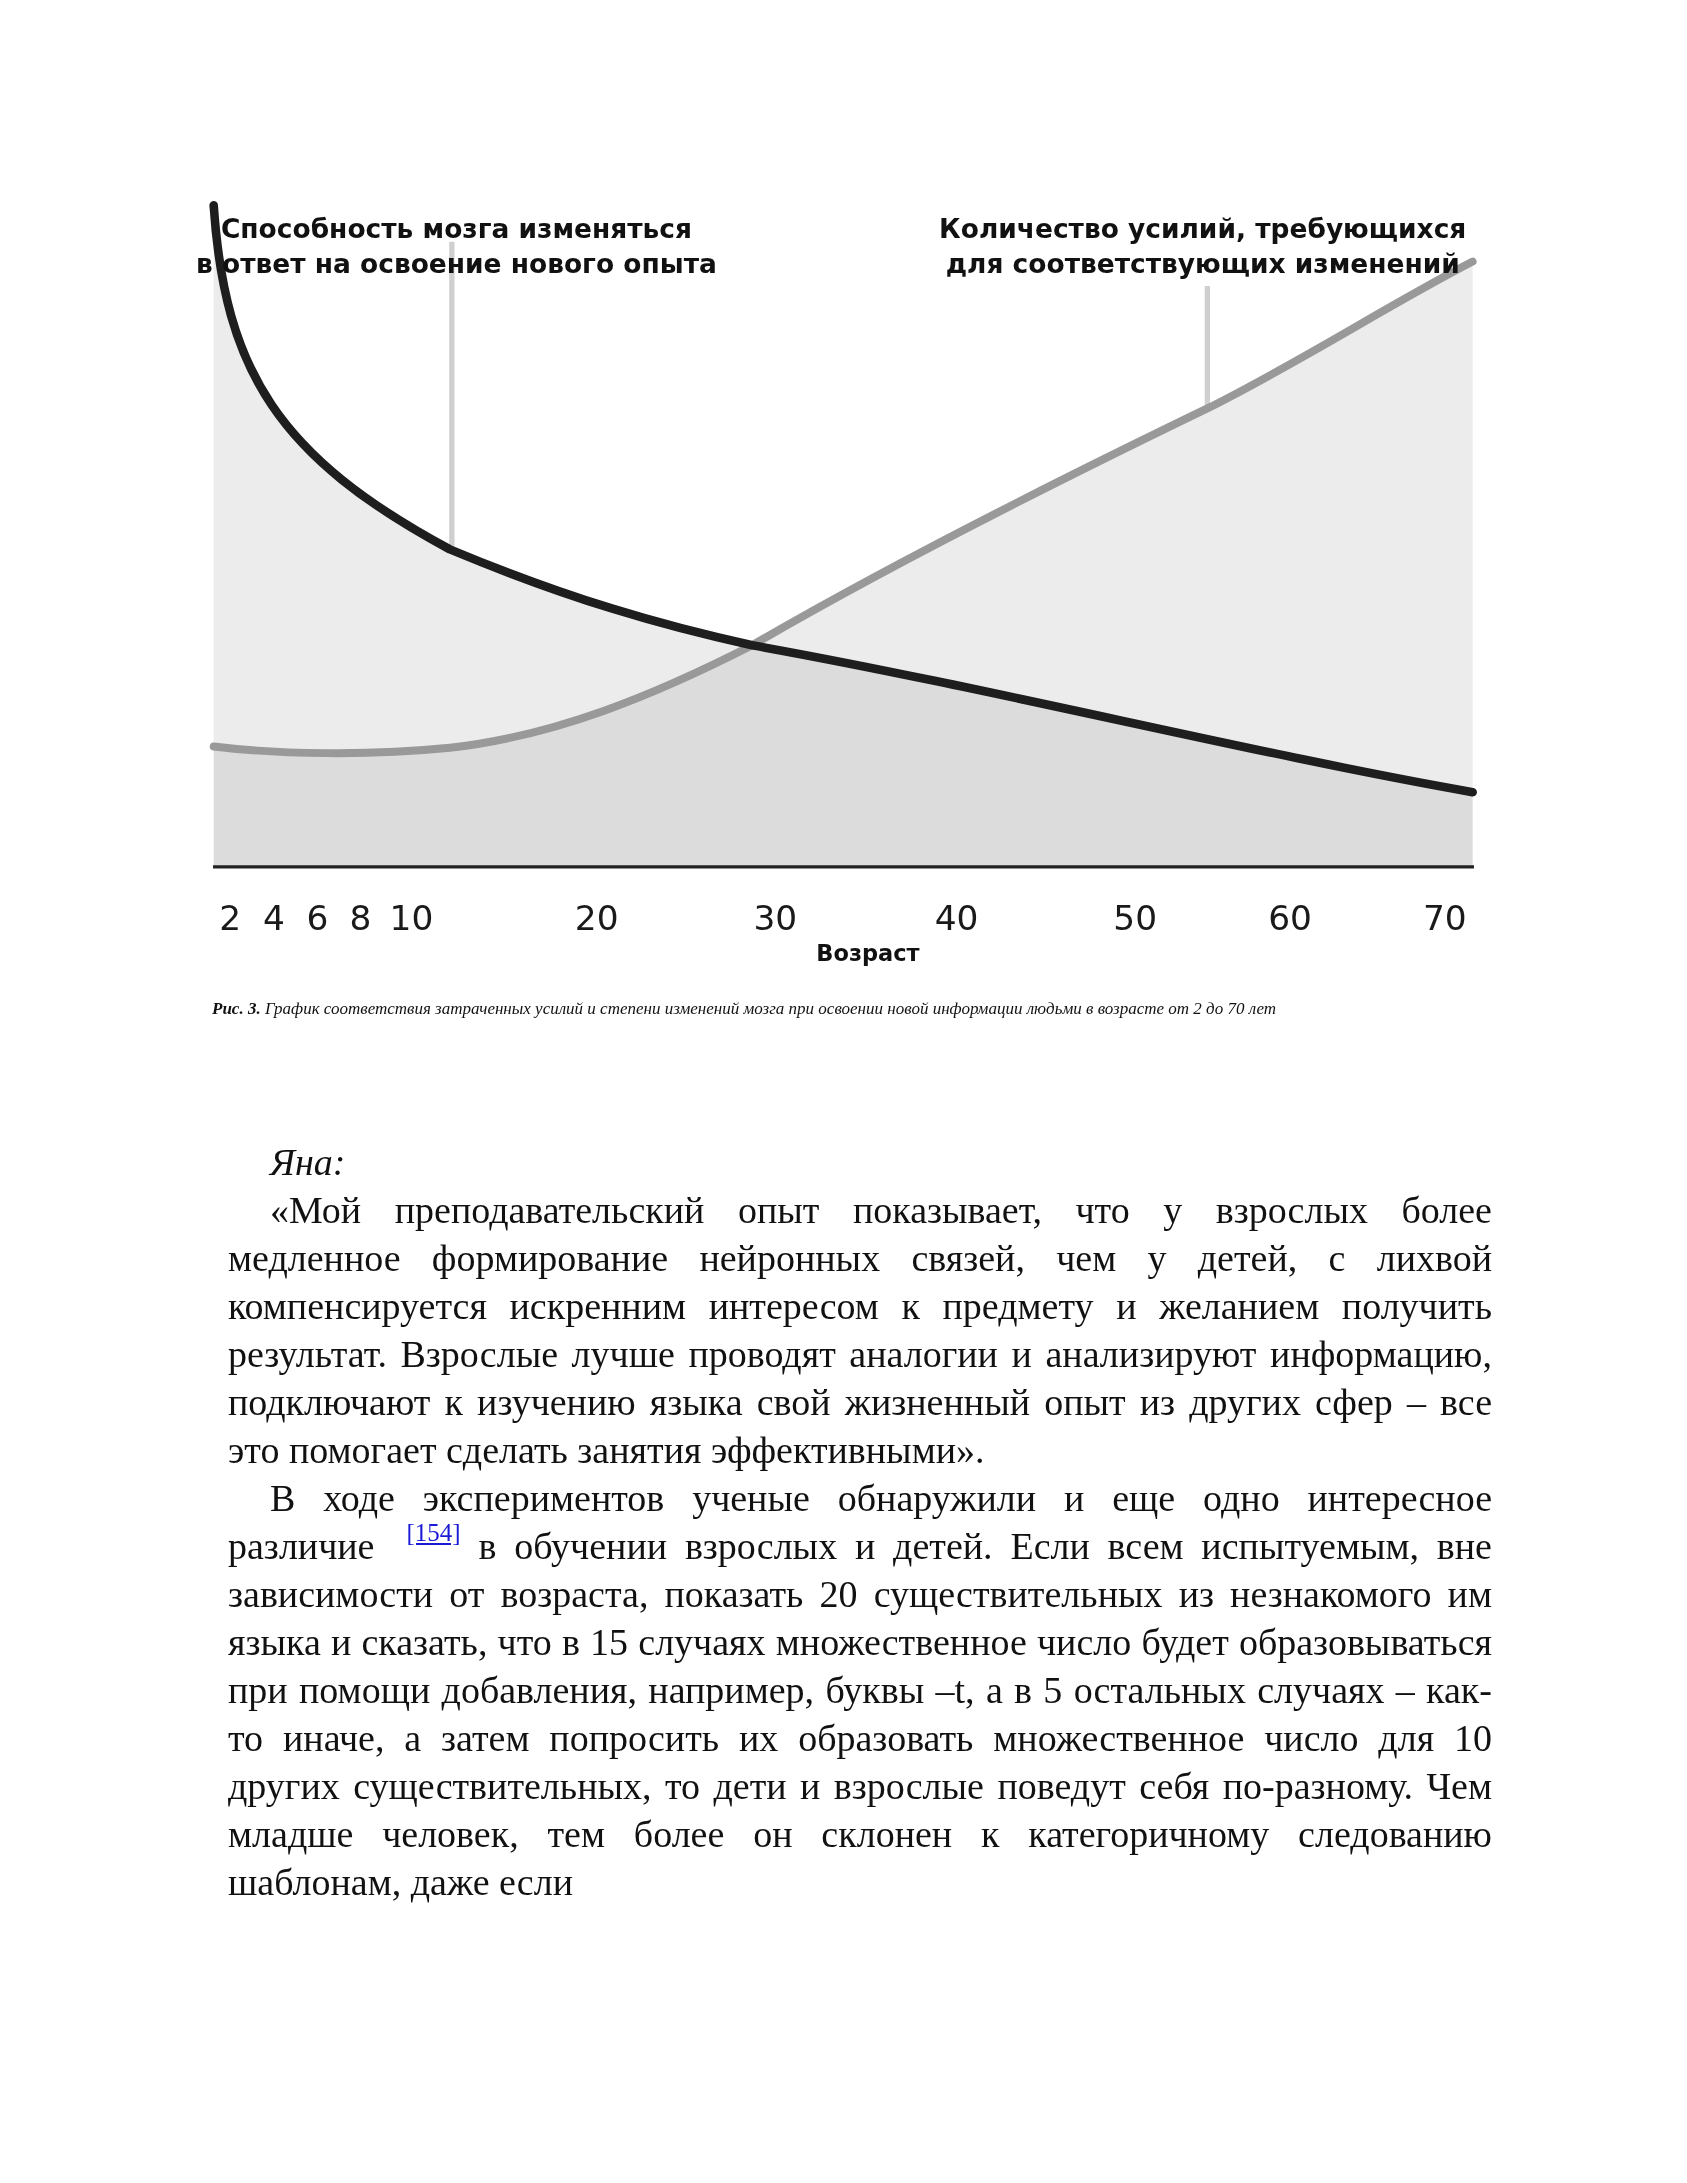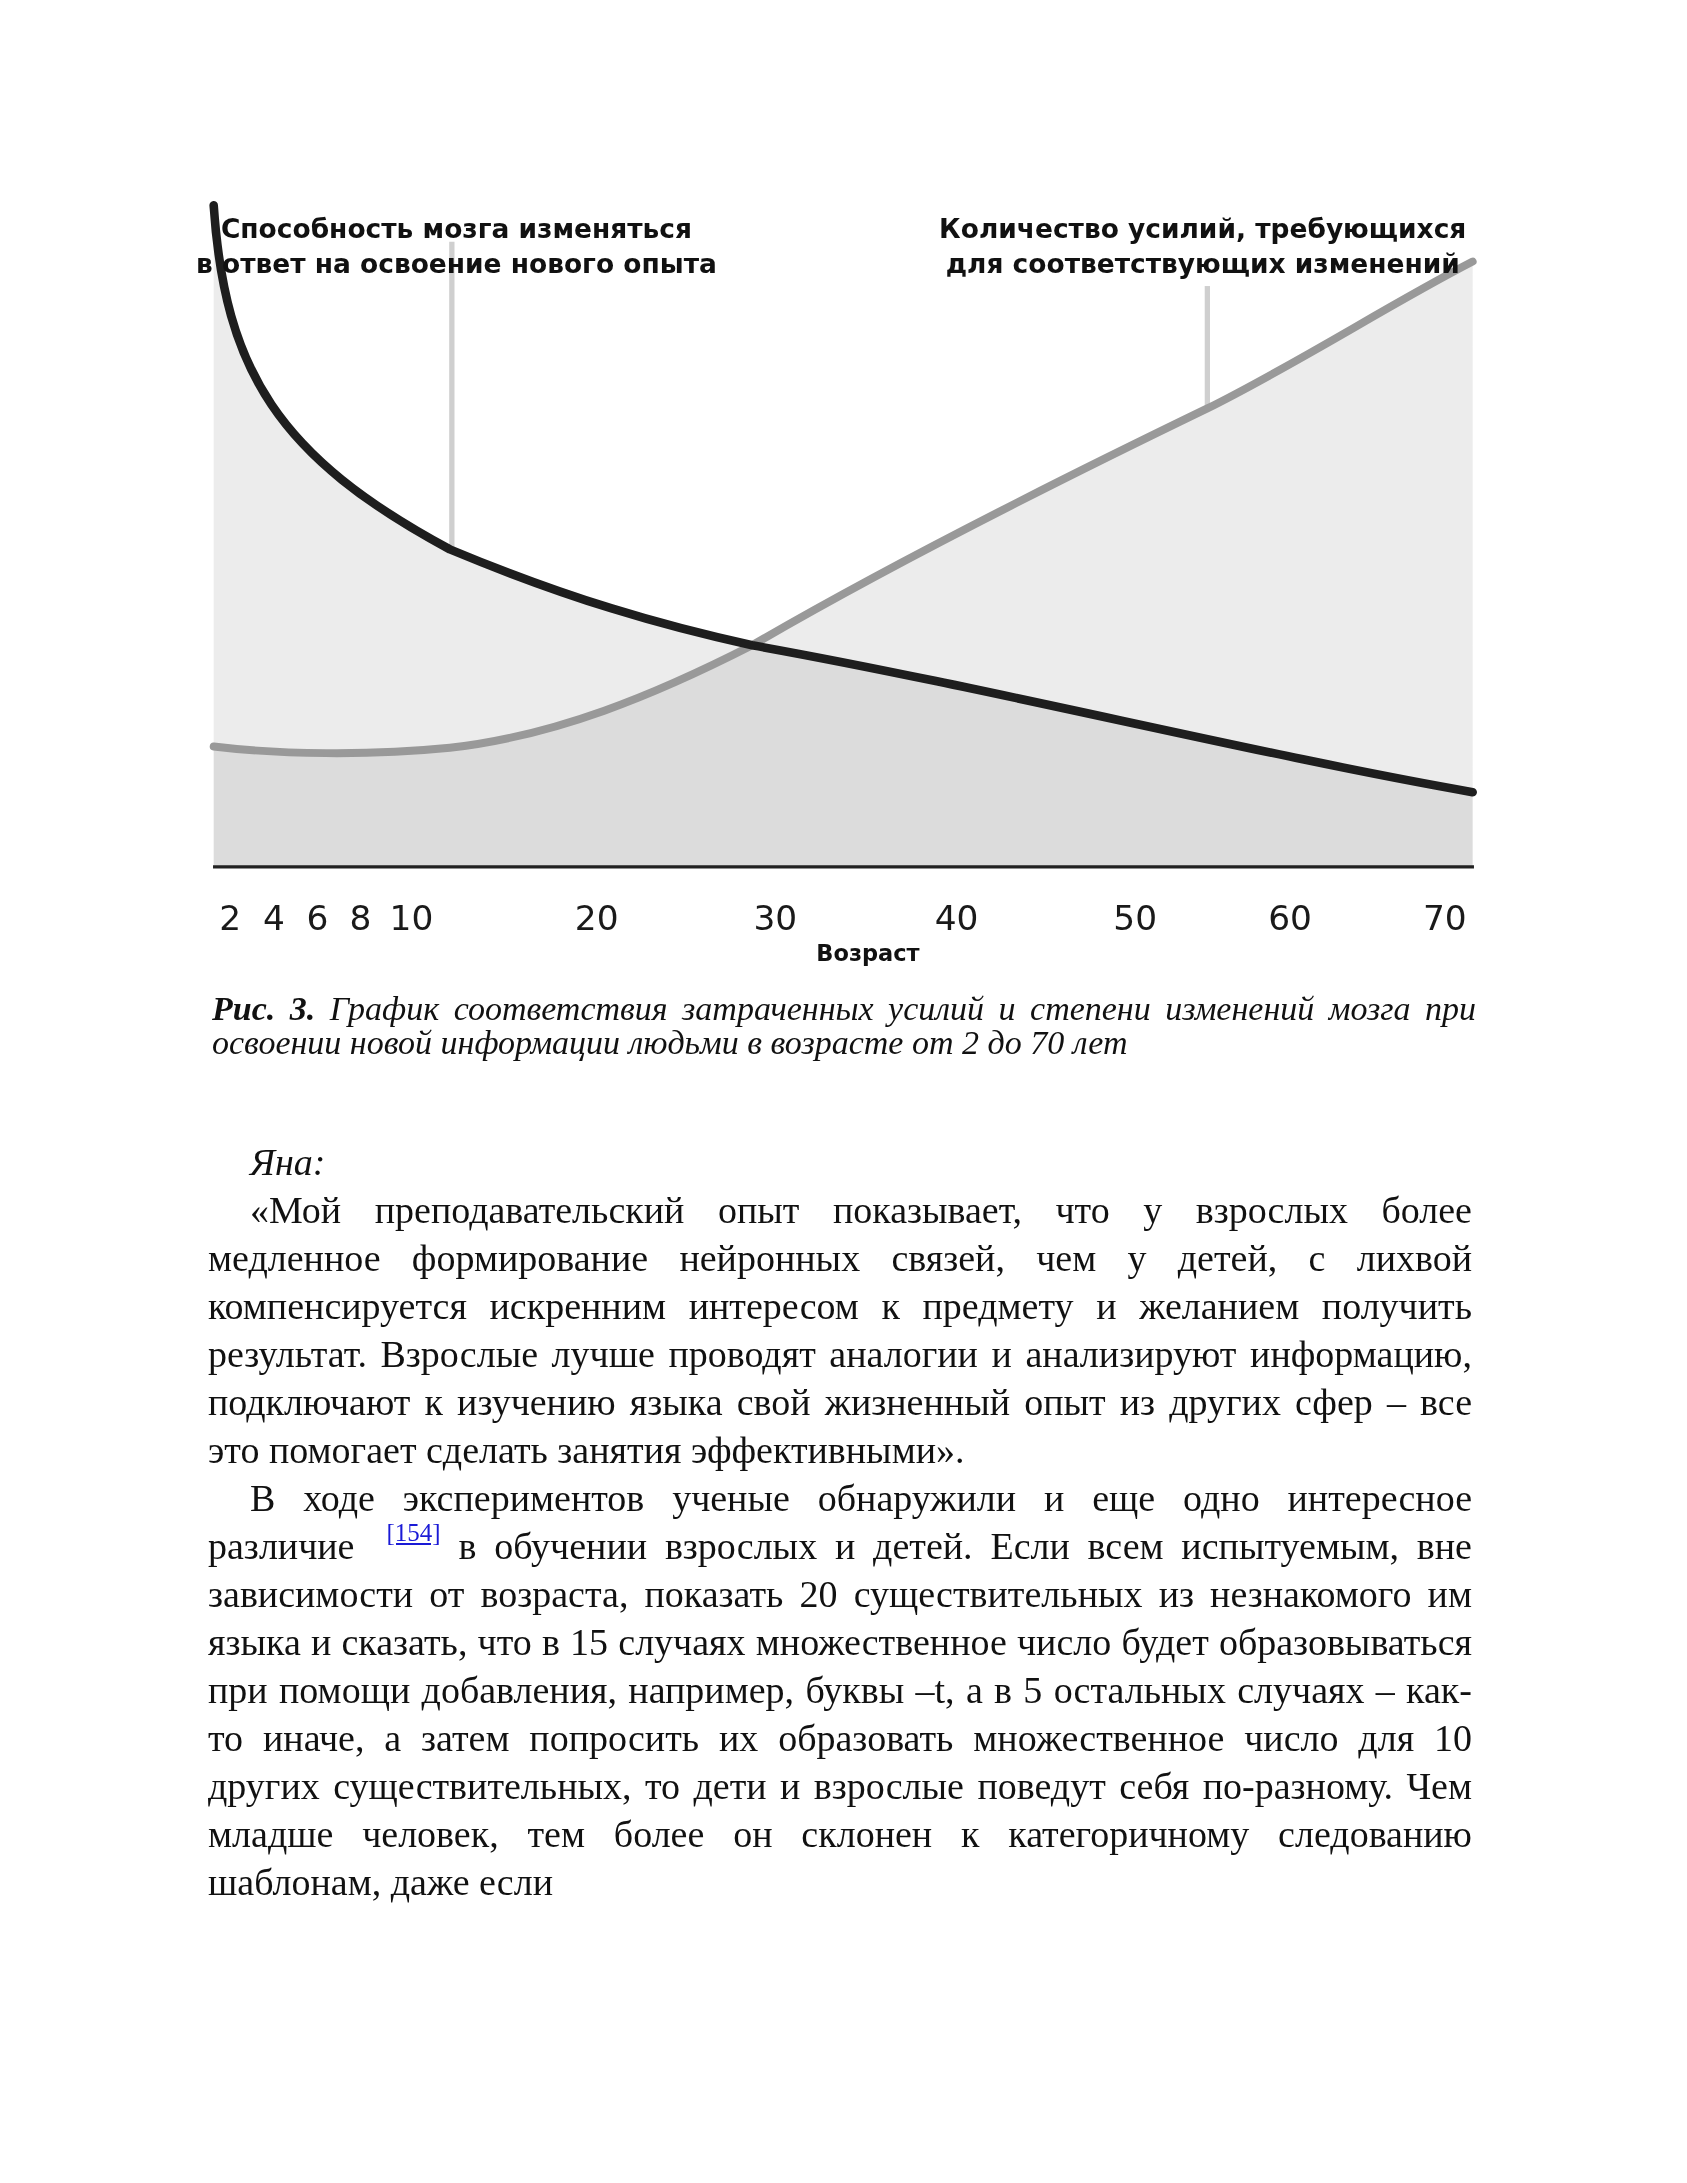--- a/index.html
+++ b/index.html
@@ -1,23 +1,23 @@
 <!DOCTYPE html>
 <html style="font-size:10.6px"><head>
 <meta charset="utf-8">
 <style>
   html, body { margin: 0; padding: 0; background: #ffffff; }
   body { width: 1687px; height: 2183px; position: relative; overflow: hidden; font-family: "Liberation Serif", serif; color: #111; }
   #chart-svg { position: absolute; left: 0; top: 0; }
   .chart-label { font-family: "DejaVu Sans", sans-serif; font-weight: bold; font-size: 40px; fill: #111; }
   .tick-label { font-family: "DejaVu Sans", sans-serif; font-size: 52px; fill: #1a1a1a; }
   .axis-title { font-family: "DejaVu Sans", sans-serif; font-weight: bold; font-size: 34px; fill: #111; }
-  .caption { position: absolute; left: 212px; top: 992px; width: 1264px; font-size: 34px; line-height: 34px; font-style: italic; text-align: justify; }
+  .caption { position: absolute; left: 212px; top: 992px; width: 1264px; font-size: 17px; line-height: 34px; font-style: italic; text-align: justify; }
   .caption .fig-no { font-weight: bold; }
-  .body-text { position: absolute; left: 208px; top: 1138px; width: 1264px; font-size: 38px; line-height: 48px; }
+  .body-text { position: absolute; left: 228px; top: 1138px; width: 1264px; font-size: 38px; line-height: 48px; }
   .body-text p { margin: 0; text-align: justify; text-indent: 42px; }
   .speaker { font-style: italic; text-indent: 42px; margin: 0; }
   .footnote-ref { color: #1a1ad6; text-decoration: underline; font-size: 25px; vertical-align: 18.5px; line-height: 0; margin-left: 32px; }
 </style>
 </head>
 <body>
 
 <svg id="chart-svg" width="1687" height="973" viewBox="0 0 2550 1470" xmlns="http://www.w3.org/2000/svg">
 
   <path fill="#dcdcdc" d="M323,1128 C420,1140 560,1142 680,1130 C840,1112 990,1050 1137,975 C1500,1040 1900,1140 2226,1197 L2226,1310 L323,1310 Z"></path>

